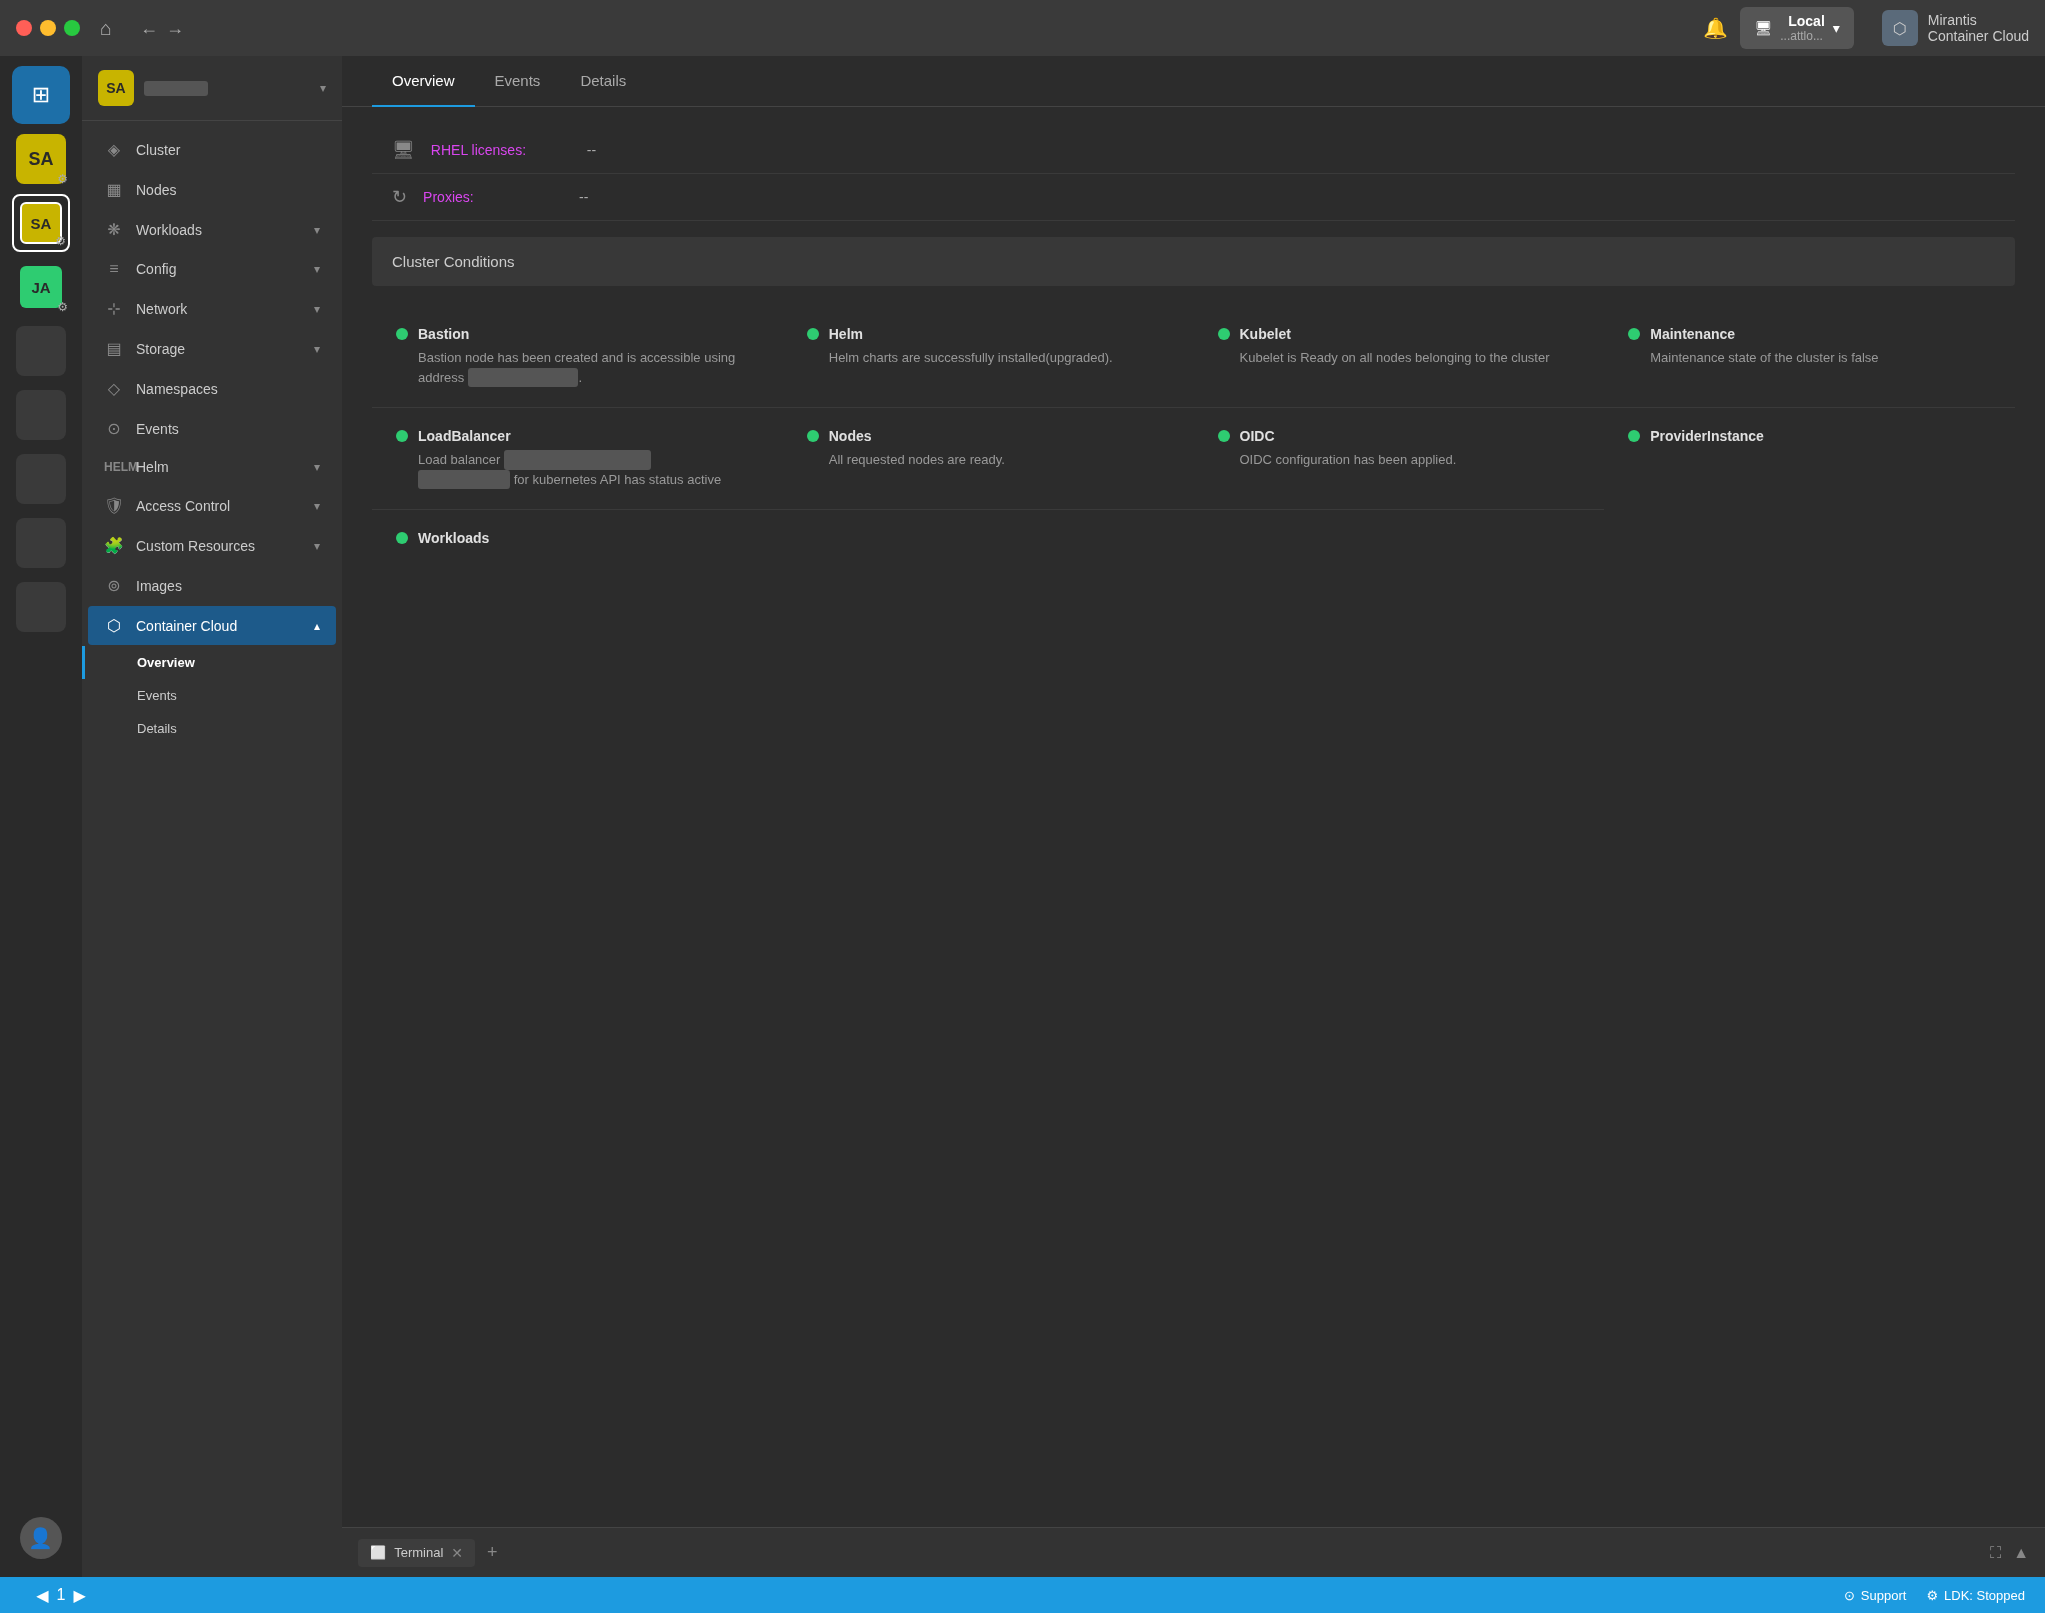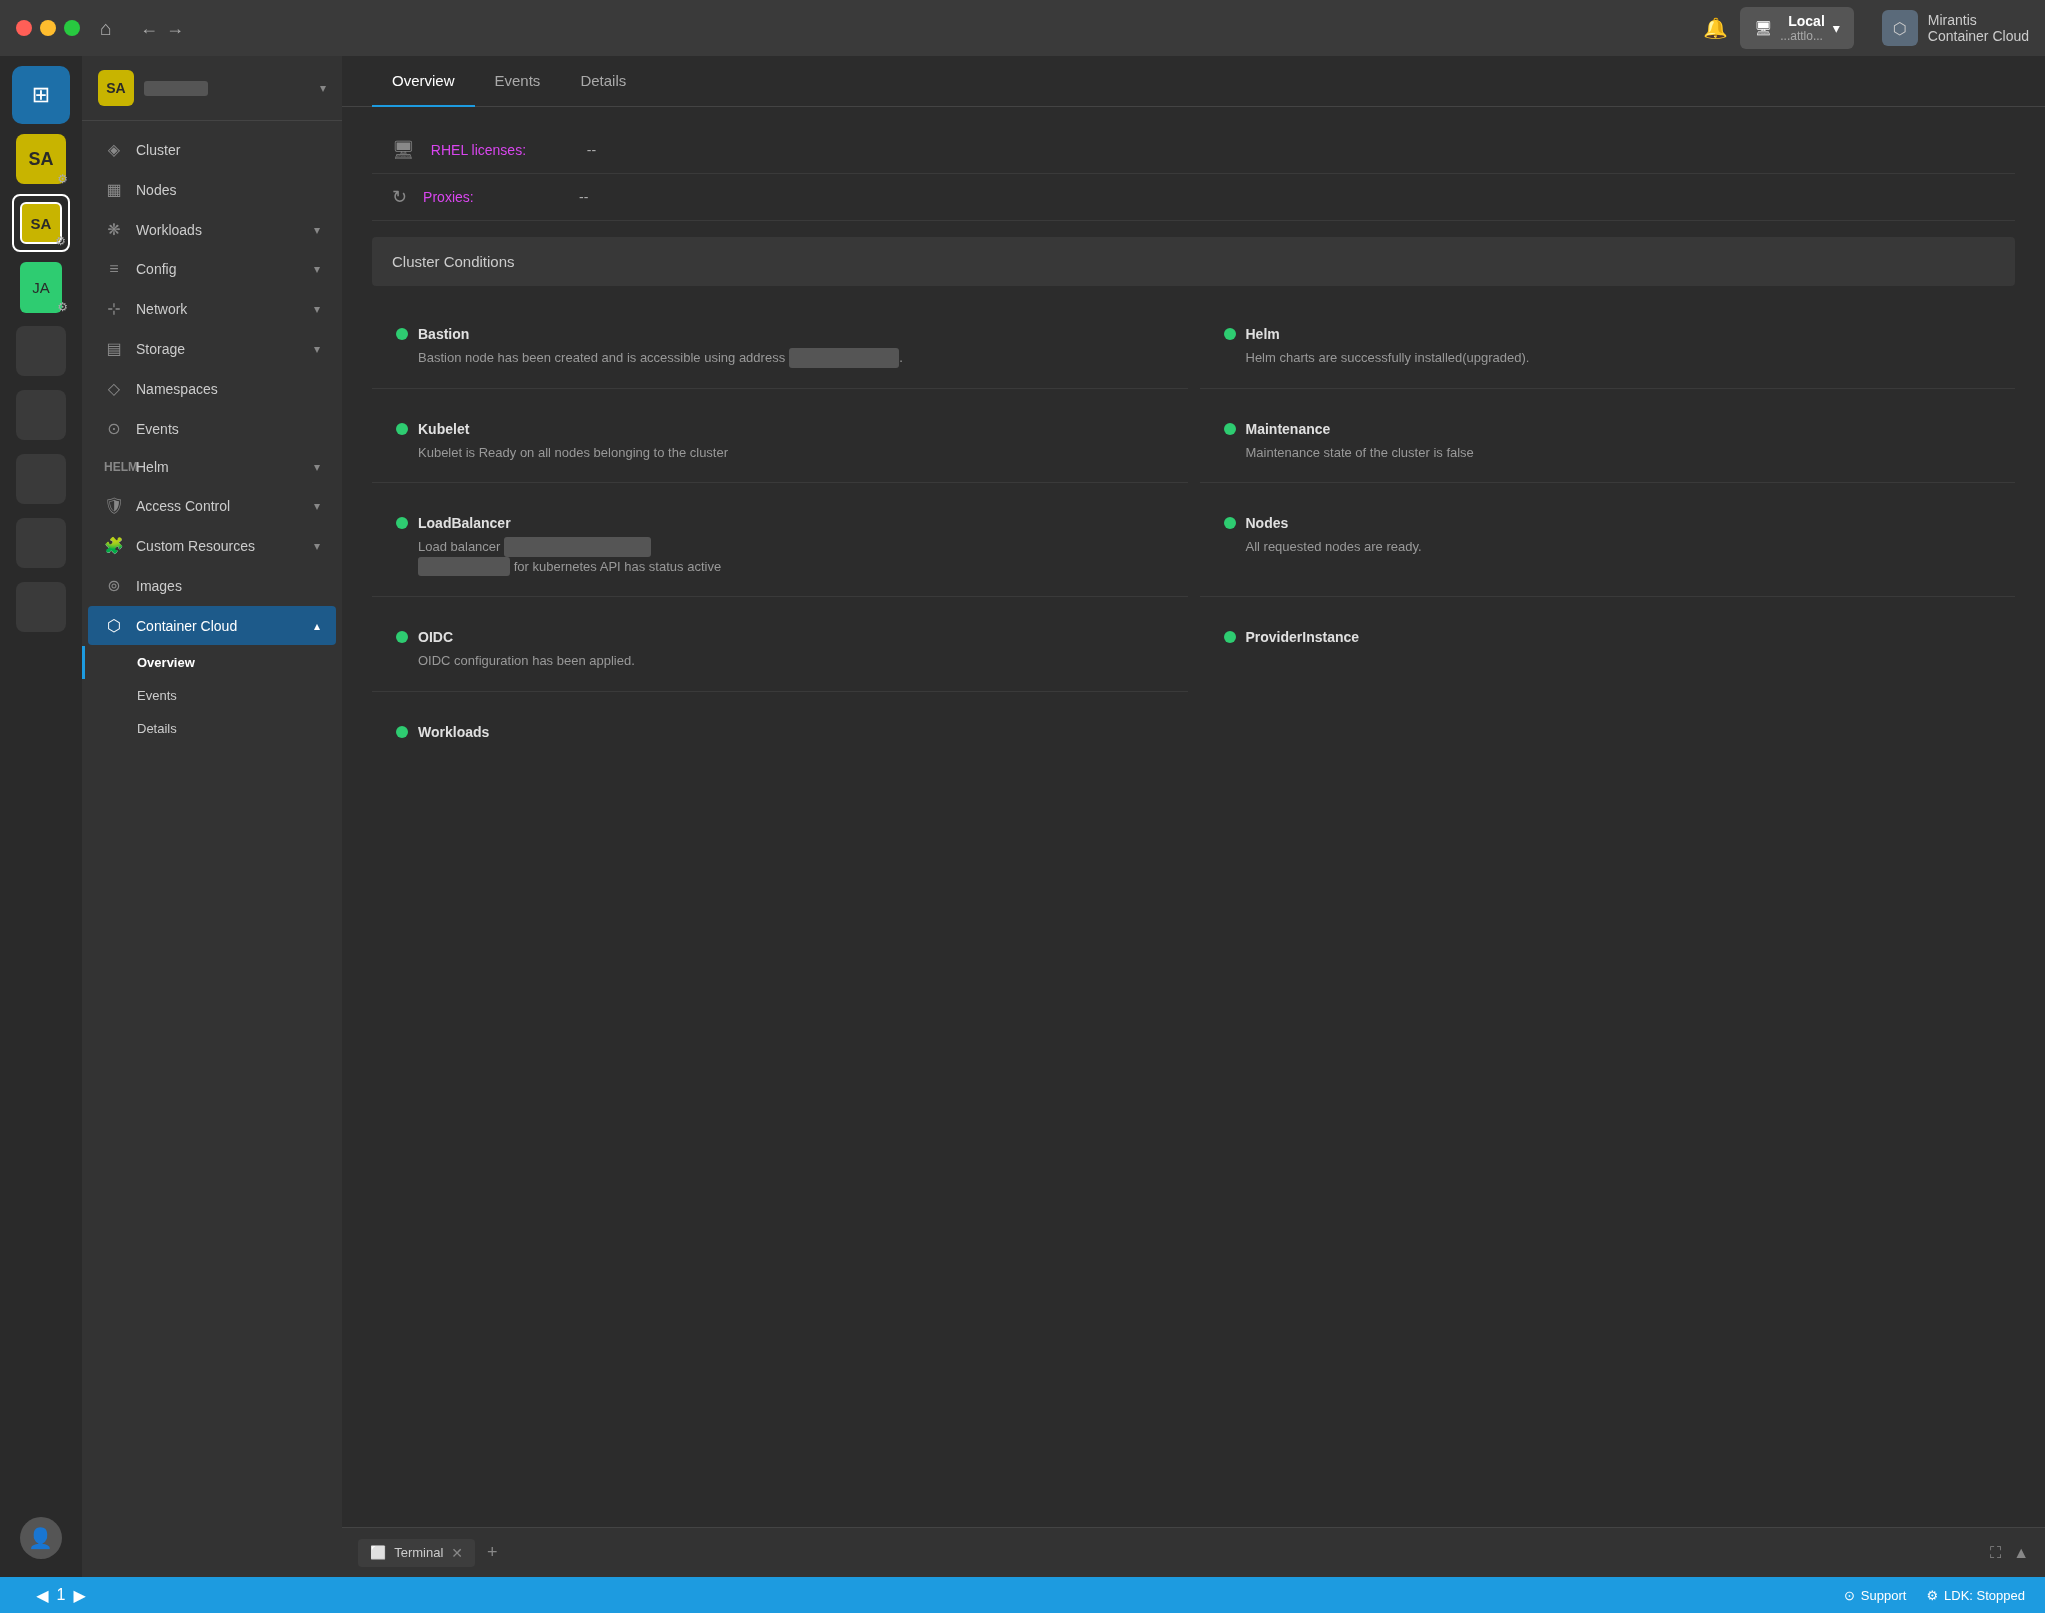--- a/index.html
+++ b/index.html
@@ -149,25 +149,25 @@
       color: #2a2a2a;
       font-weight: 700;
       font-size: 15px;
       display: flex;
       align-items: center;
       justify-content: center;
       border: 2px solid #ffffff;
     }
     .avatar-ja {
       width: 42px;
-      height: 51px;
+      height: 42px;
       border-radius: 6px;
       background: #2ecc71;
       color: #2a2a2a;
-      font-weight: 400;
+      font-weight: 700;
       font-size: 15px;
       display: flex;
       align-items: center;
       justify-content: center;
     }
     .icon-bar-empty {
       width: 50px;
       height: 50px;
       border-radius: 8px;
       background: #3a3a3a;
@@ -313,22 +313,22 @@
       padding: 16px 20px;
       font-size: 15px;
       color: #ccc;
       margin-top: 16px;
       margin-bottom: 20px;
       border-radius: 4px;
     }
 
     .conditions-grid {
       display: grid;
-      grid-template-columns: 1fr 1fr;
-      gap: 12px;
+      grid-template-columns: 1fr 1fr 1fr 1fr;
+      gap: 0;
     }
     .condition-item {
       padding: 20px 24px;
       border-bottom: 1px solid #3a3a3a;
     }
     .condition-header {
       display: flex;
       align-items: center;
       gap: 10px;
       margin-bottom: 6px;

